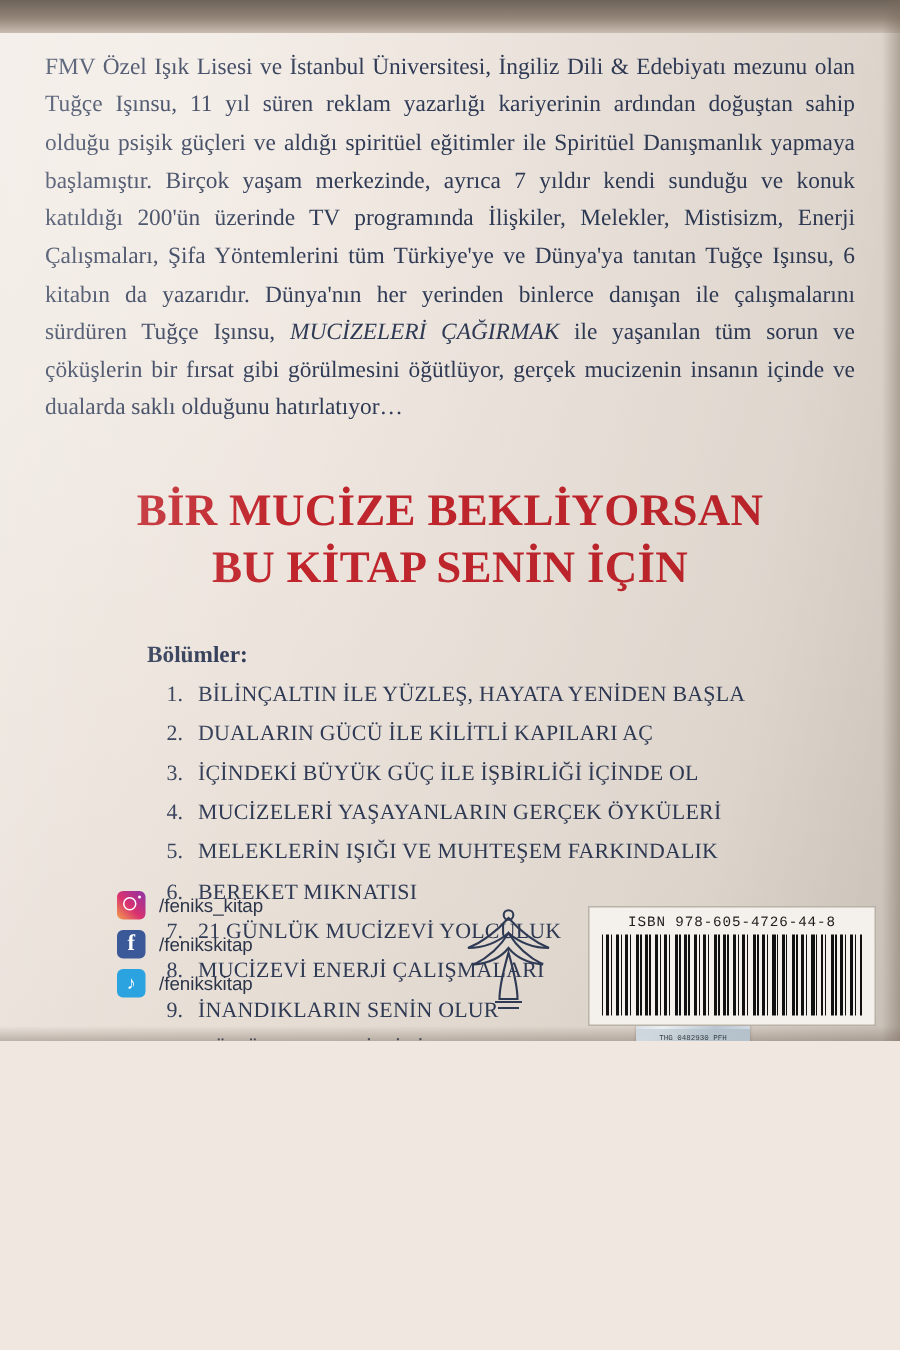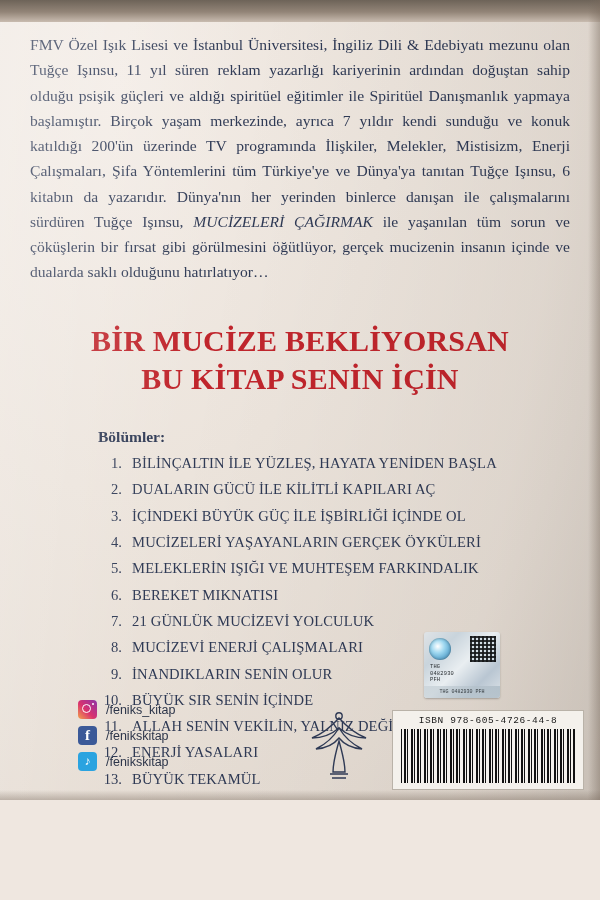--- a/index.html
+++ b/index.html
@@ -10,21 +10,21 @@
     width: 600px;
     height: 900px;
     overflow: hidden;
     background: #efe7e0;
     font-family: "Liberation Serif", serif;
   }
 
   #page {
     position: relative;
     width: 600px;
-    height: 800px;
+    height: 694px;
     background:
       radial-gradient(ellipse at 20% 10%, #f3ece6 0%, #ece4dc 40%, #e6ddd4 75%, #ded4ca 100%);
     overflow: hidden;
   }
 
   
   #page:before {
     content: "";
     position: absolute;
     inset: 0;

